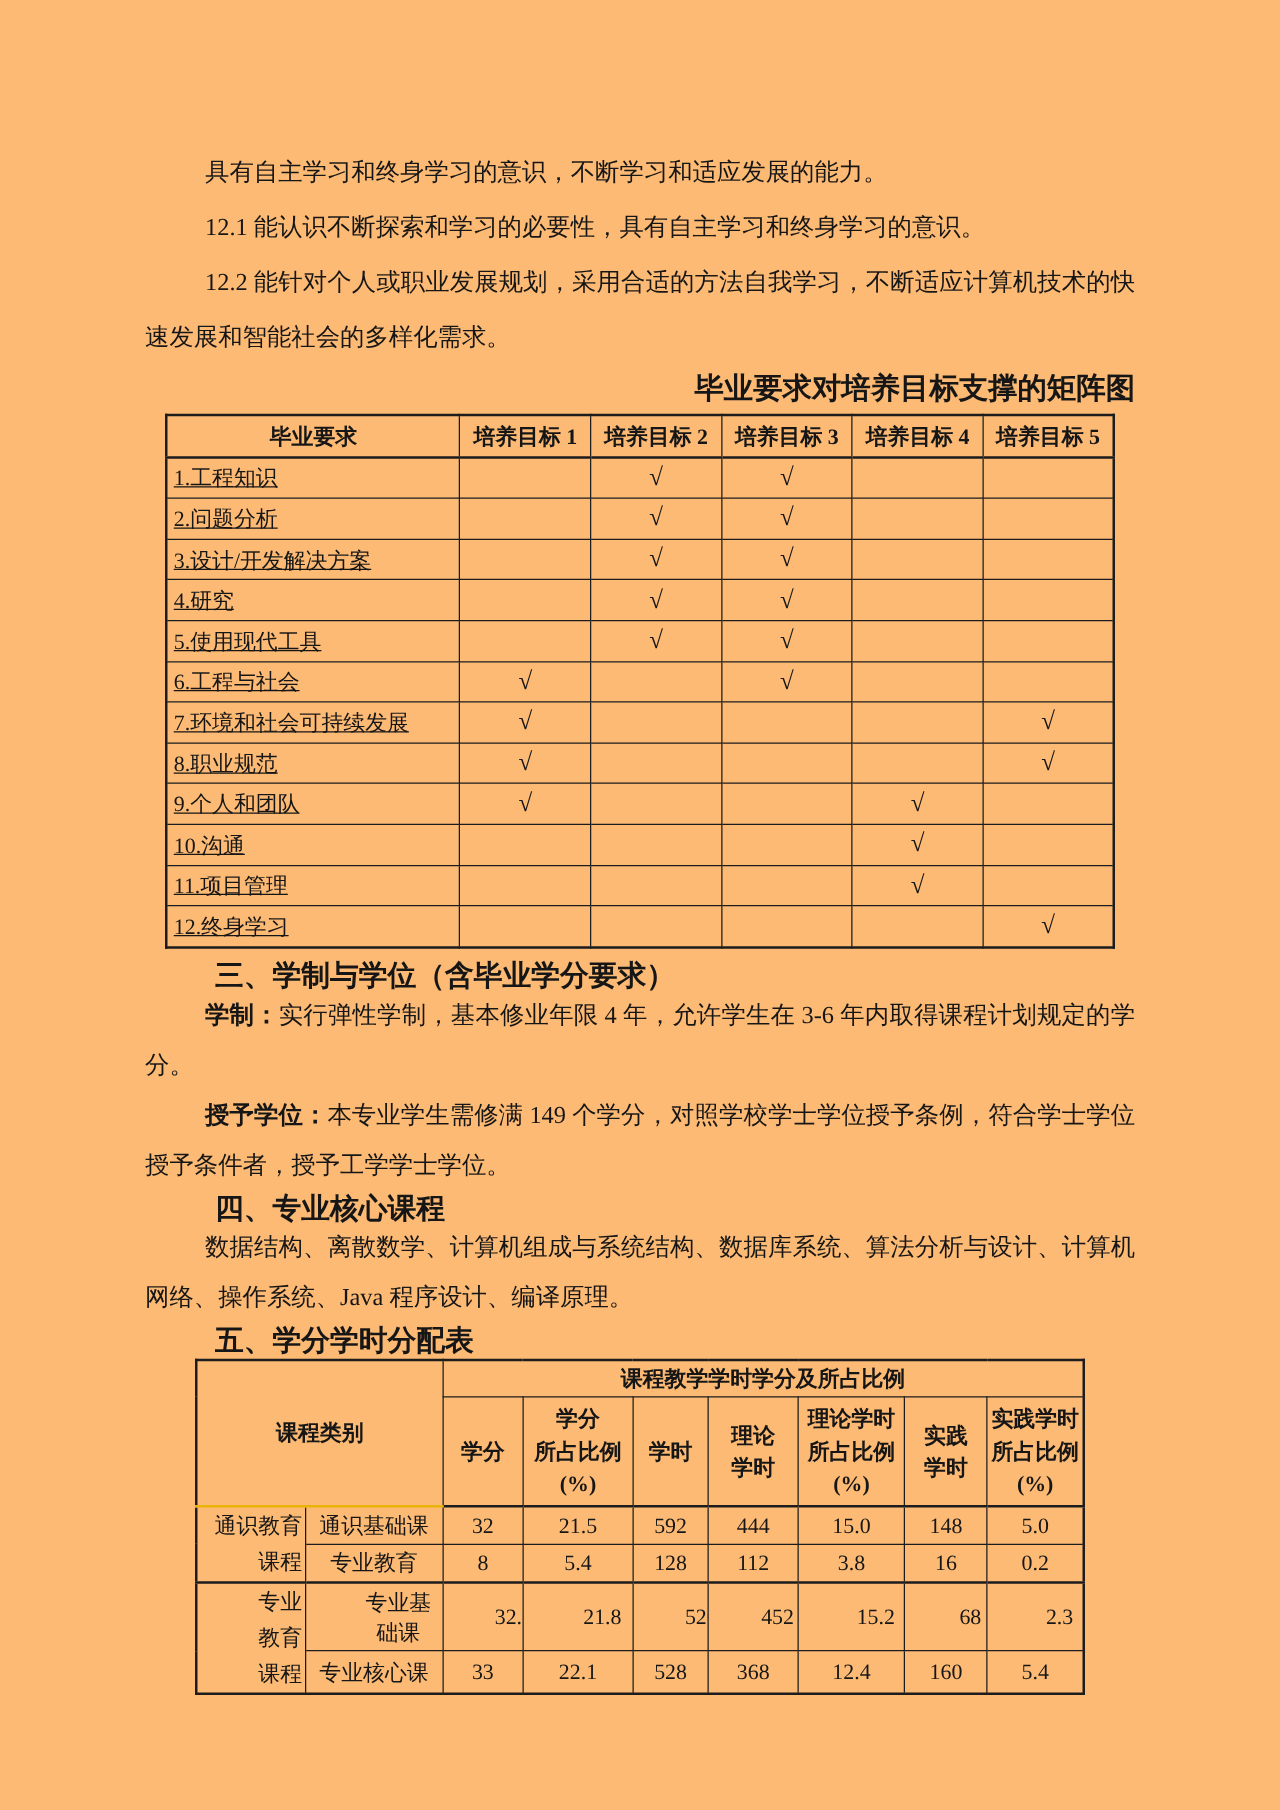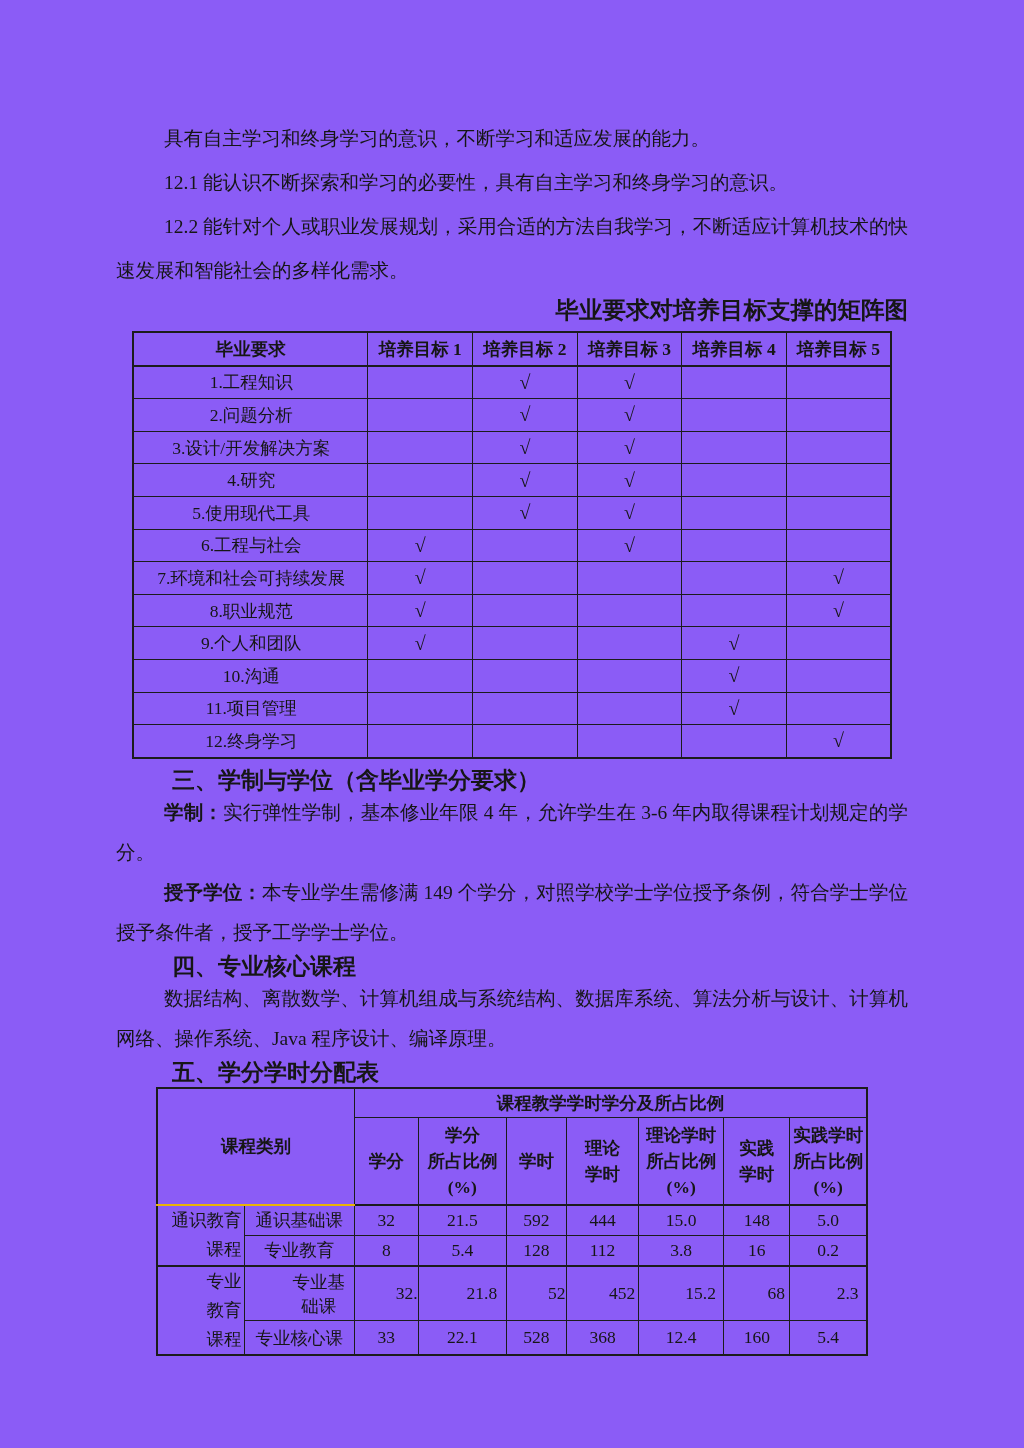--- a/index.html
+++ b/index.html
@@ -1,20 +1,20 @@
 <!DOCTYPE html>
 <html><head>
 <meta charset="utf-8">
 <style>
   html,body { margin:0; padding:0; background:#ffffff; }
   .page {
     position: relative;
     width: 1024px; height: 1448px;
     margin: 0 auto;
-    background: #8b5cf6;
+    background: #fdba74;
     color: #161616;
     box-sizing: border-box;
     padding: 117px 116px 0 116px;
     font-family: "Liberation Serif", "DejaVu Serif", serif;
     overflow: hidden;
   }
   
   .para {
     font-size: 19.5px;
     line-height: 44px;
@@ -55,21 +55,21 @@
     height: 31.6px;
     padding: 0 4px;
     vertical-align: middle;
     overflow: hidden;
   }
   .matrix-table th {
     font-weight: 700;
     text-align: center;
     border-bottom: 2px solid #1c1c1c;
   }
-  .matrix-table td.lbl { text-align: center; padding-left: 5px; }
+  .matrix-table td.lbl { text-align: left; padding-left: 5px; text-decoration: underline; }
   .matrix-table td.mk { text-align: center; font-size: 20px; }
   
   .alloc-table {
     width: 712px;
     margin: 2px auto 0 auto;
     border: 2px solid #1c1c1c;
     font-size: 17.5px;
     text-align: center;
   }
   .alloc-table td {

